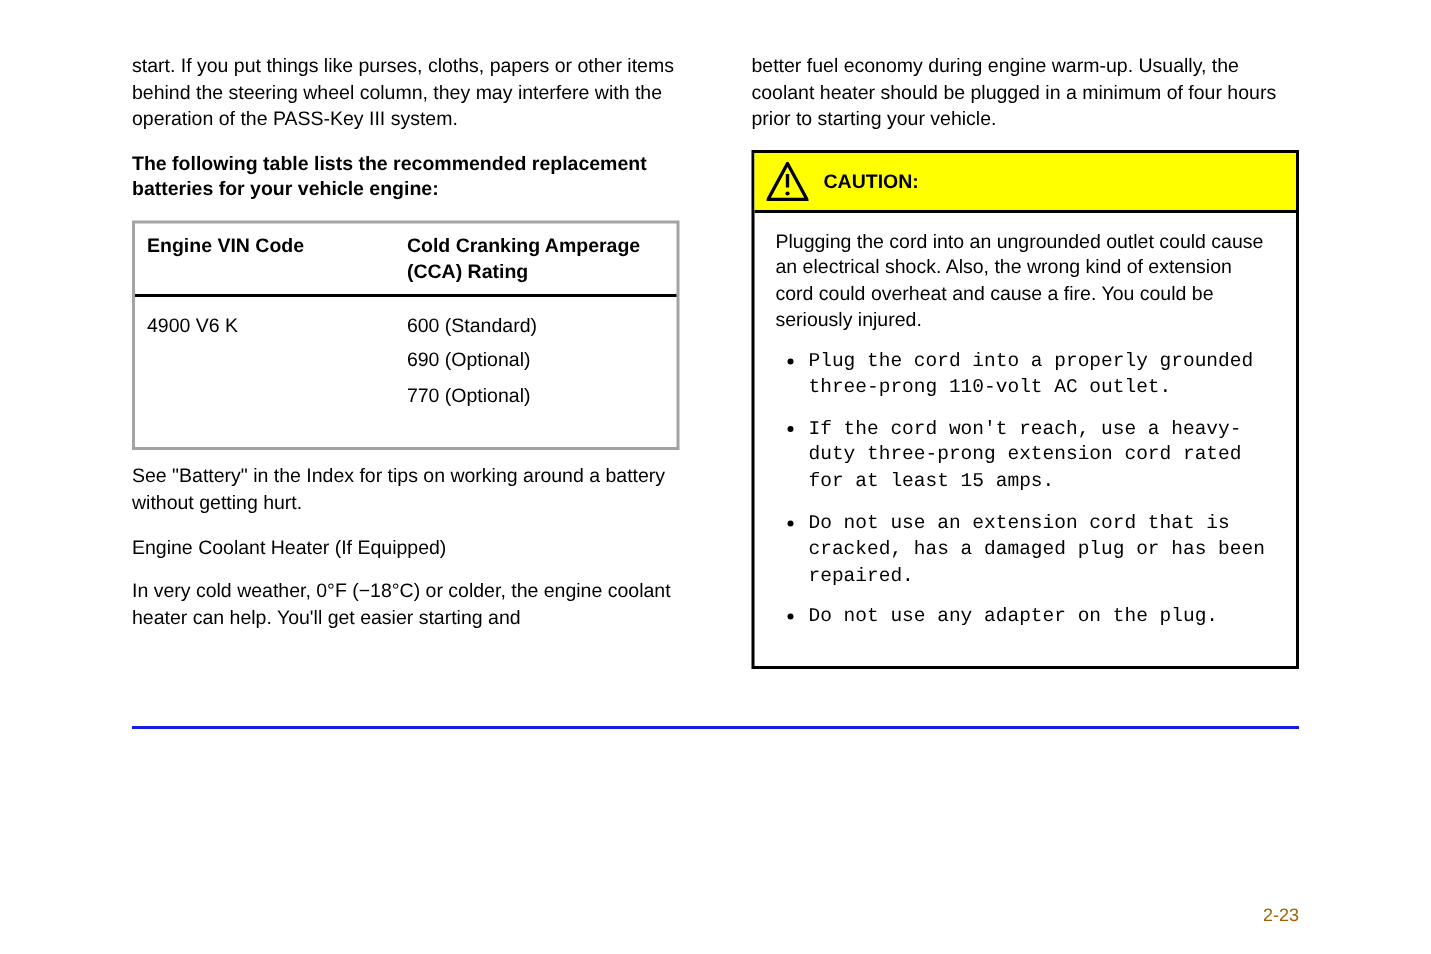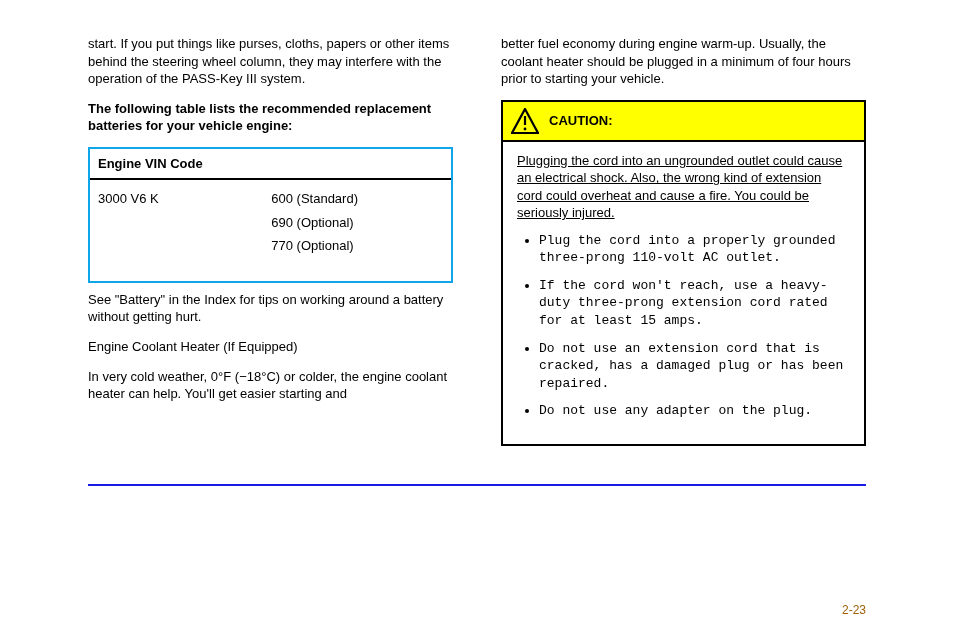--- a/index.html
+++ b/index.html
@@ -23,21 +23,21 @@
   .col {
     flex: 1;
     min-width: 0;
   }
   .col p { margin-bottom: 12px; }
   .index-title {
     font-weight: bold;
     margin-bottom: 6px;
   }
   .table {
-    border: 2px solid #0ea5e9;
+    border: 2px solid #a3a3a3;
     margin-top: 6px;
     margin-bottom: 8px;
   }
   .table-head {
     display: flex;
     border-bottom: 2px solid #000;
     font-weight: bold;
   }
   .th {
     padding: 6px 8px;
@@ -64,21 +64,21 @@
     padding: 6px 8px;
     gap: 10px;
     border-bottom: 2px solid #000;
   }
   .caution-head .label {
     font-weight: bold;
   }
   .caution-body {
     padding: 10px 14px 14px 14px;
   }
-  .caution-body p { margin-bottom: 10px; text-decoration: underline; }
+  .caution-body p { margin-bottom: 10px; }
   .caution-body ul {
     list-style: disc;
     padding-left: 22px;
   }
   .caution-body li { margin-bottom: 10px; font-family: Liberation Mono, monospace; }
   .engine-heater-heading {
     font-weight: normal;
     margin: 8px 0 6px 0;
   }
   .footer-rule {
@@ -101,23 +101,24 @@
   <div class="cols">
 
     <div class="col">
       <p>start. If you put things like purses, cloths, papers or other items behind the steering wheel column, they may interfere with the operation of the PASS-Key III system.</p>
 
       <p class="index-title">The following table lists the recommended replacement batteries for your vehicle engine:</p>
 
       <div class="table">
         <div class="table-head">
           <div class="th th-rating">Engine VIN Code</div>
+          <div class="th th-cca">Cold Cranking Amperage (CCA) Rating</div>
         </div>
         <div class="table-body">
-          <div class="td td-rating">3000 V6 K</div>
+          <div class="td td-rating">4900 V6 K</div>
           <div class="td td-cca">
             <div class="row">600 (Standard)</div>
             <div class="row">690 (Optional)</div>
             <div class="row">770 (Optional)</div>
           </div>
         </div>
       </div>
 
       <p>See "Battery" in the Index for tips on working around a battery without getting hurt.</p>
 

